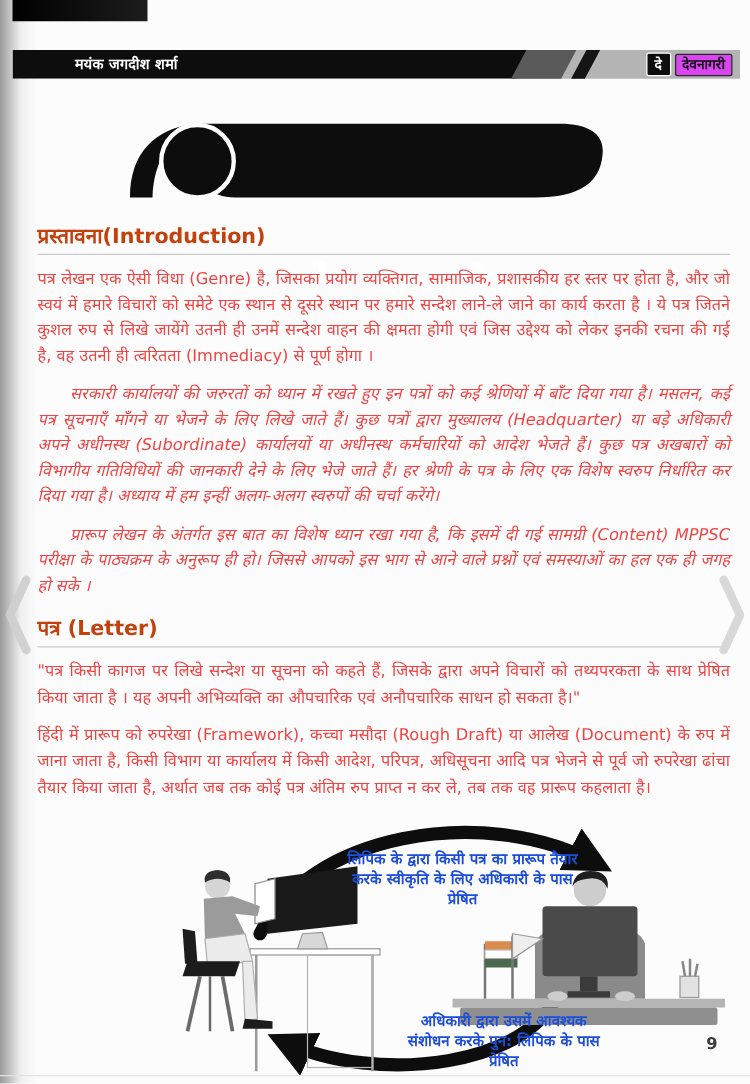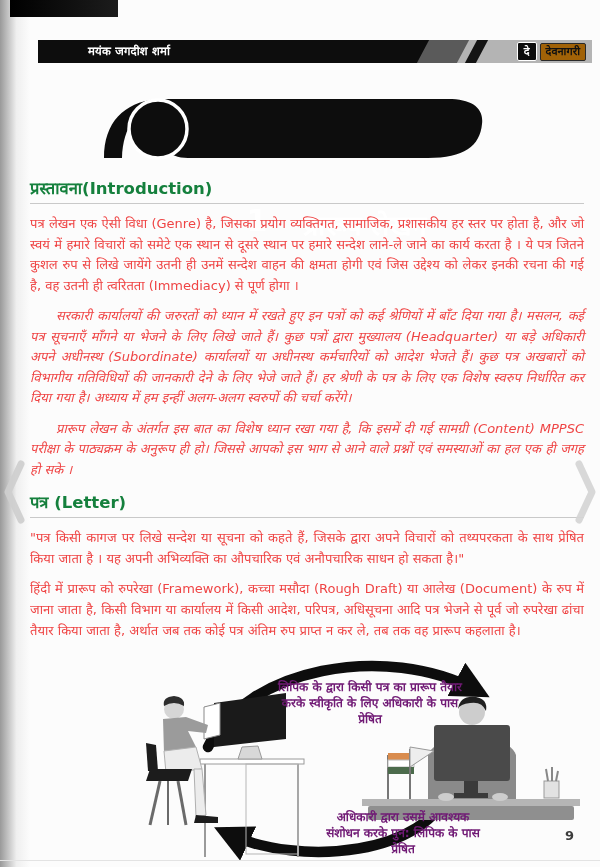--- a/index.html
+++ b/index.html
@@ -6,55 +6,55 @@
   .page{position:relative;width:600px;height:867px;background:#fcfcfc;overflow:hidden;
         font-family:"DejaVu Sans","Liberation Sans",sans-serif;color:#1c1c1c;}
   
   .edge-shadow-left{position:absolute;left:0;top:0;bottom:0;width:30px;
         background:linear-gradient(90deg,rgba(120,120,120,.75),rgba(200,200,200,.25) 55%,rgba(255,255,255,0));}
   .corner-black{position:absolute;left:10px;top:0;width:108px;height:17px;
         background:linear-gradient(90deg,#000,#1c1c1c);}
   .bottom-line{position:absolute;left:0;right:0;bottom:6px;height:1px;background:#e3e3e3;}
 
   
-  .header-bar{position:absolute;left:10px;top:40px;right:8px;height:23px;margin-left:28px;}
+  .header-bar{position:absolute;left:10px;top:40px;right:8px;height:23px;}
   .hb-gray{position:absolute;inset:0;background:#b4b4b4;}
   .hb-black{position:absolute;left:0;top:0;bottom:0;width:72%;background:#0d0d0d;
         clip-path:polygon(0 0,100% 0,calc(100% - 16px) 100%,0 100%);}
   .author{position:absolute;left:50px;top:0;line-height:23px;color:#fff;font-weight:700;font-size:11.5px;letter-spacing:.2px;}
   .hb-darkslant{position:absolute;left:calc(72% - 14px);top:0;bottom:0;width:40px;background:#5a5a5a;transform:skewX(-28deg);}
   .hb-blackslant{position:absolute;left:calc(72% + 34px);top:0;bottom:0;width:11px;background:#141414;transform:skewX(-28deg);}
   .hb-logo{position:absolute;right:6px;top:1px;height:21px;display:flex;align-items:center;gap:3px;}
   .logo-badge{display:inline-block;width:18px;height:17px;background:#0d0d0d;color:#fff;border:1px solid #fff;
         border-radius:2px;font-weight:700;font-size:11px;line-height:17px;text-align:center;}
-  .logo-label{display:inline-block;background:#a16207;border:1.5px solid #2a2a2a;border-radius:2px;
+  .logo-label{display:inline-block;background:#d946ef;border:1.5px solid #2a2a2a;border-radius:2px;
         padding:0 5px;font-weight:700;font-size:11px;line-height:16px;color:#111;}
 
   
   .banner{position:absolute;left:98px;top:96px;width:395px;height:68px;}
   .banner svg{position:absolute;inset:0;}
   .chapter-num{position:absolute;left:128px;top:107px;width:62px;text-align:center;
         font-size:30px;font-weight:700;color:#fff;}
   .chapter-title{position:absolute;left:205px;top:110px;width:260px;text-align:left;
         font-size:27px;font-weight:700;color:#fff;}
   .chapter-num,.chapter-title{position:fixed;} 
   .banner .chapter-num,.banner .chapter-title{position:absolute;}
 
   
   .content{position:absolute;left:30px;right:16px;top:176px;}
-  .sec-heading{font-size:16.5px;font-weight:700;color:#15803d;padding-bottom:4px;
+  .sec-heading{font-size:16.5px;font-weight:700;color:#c2410c;padding-bottom:4px;
         border-bottom:1.5px solid #c9c9c9;margin:0 0 10px 0;}
   .sec-heading.mt{}
   .para{font-size:13px;line-height:1.58;text-align:justify;margin:0 0 10px 0;color:#ef4444;}
   .para.indent{text-indent:26px;font-style:italic;}
 
   
   .diagram{position:relative;height:252px;margin-top:6px;}
   .arrows{position:absolute;left:0;top:0;width:100%;height:100%;}
-  .diag-label{position:absolute;font-weight:700;font-size:12px;line-height:1.35;text-align:center;color:#701a75;}
+  .diag-label{position:absolute;font-weight:700;font-size:12px;line-height:1.35;text-align:center;color:#1d4ed8;}
   .label-top{left:240px;width:200px;top:28px;}
   .label-bottom{left:288px;width:170px;top:158px;}
   .fig{position:absolute;}
   .fig-clerk{left:92px;top:34px;width:190px;height:180px;}
   .fig-officer{left:328px;top:42px;width:230px;height:145px;}
 
   .page-number{position:absolute;right:26px;bottom:24px;font-size:13px;font-weight:700;color:#3c3c3c;}
 
   
   .chev{position:absolute;top:456px;width:26px;height:72px;cursor:pointer;opacity:.92;}

